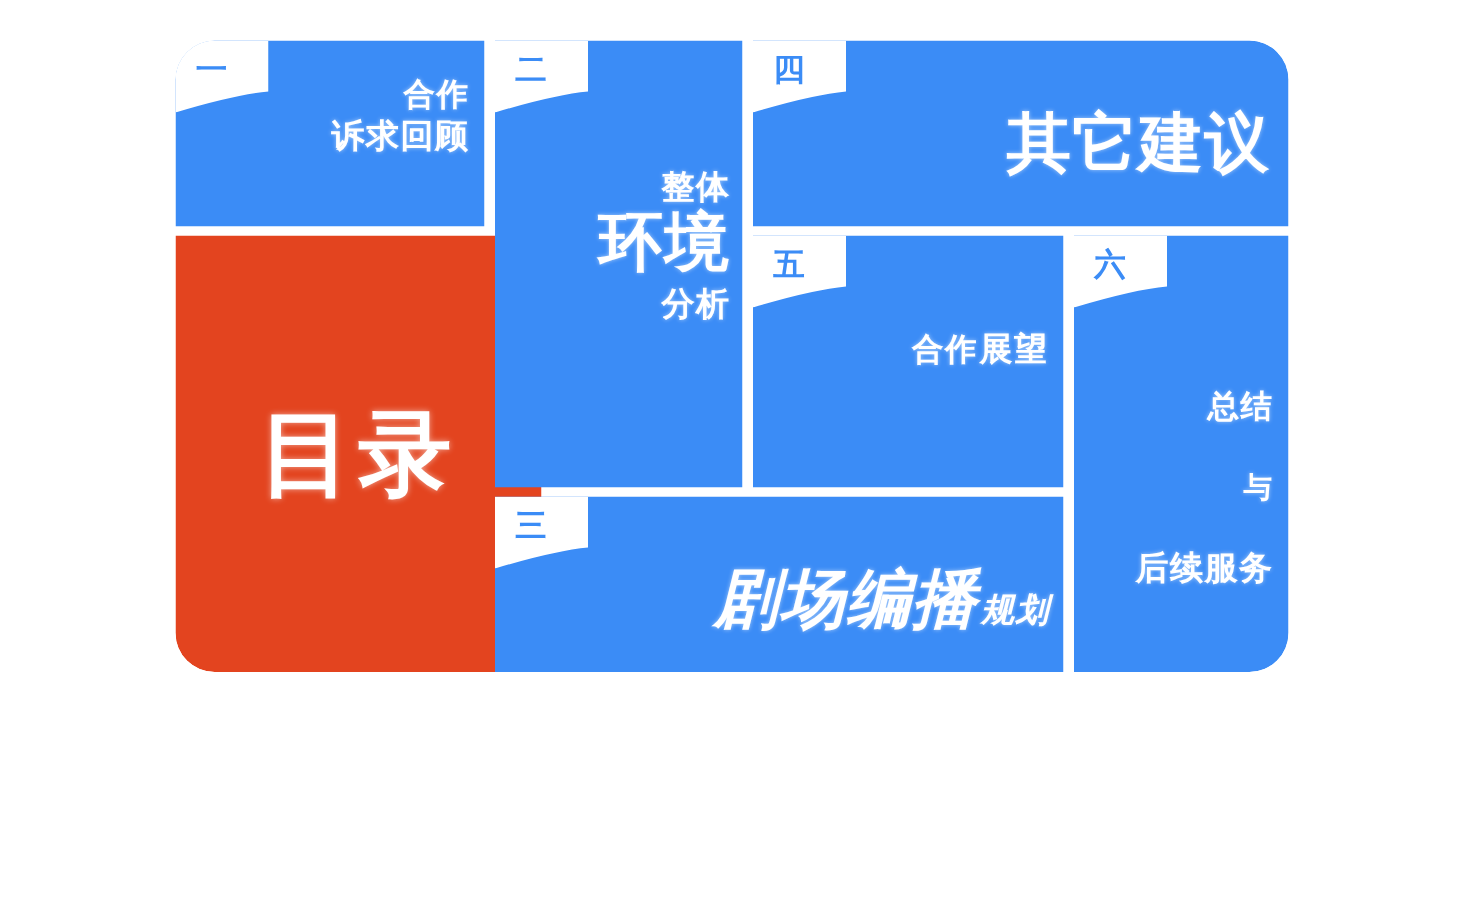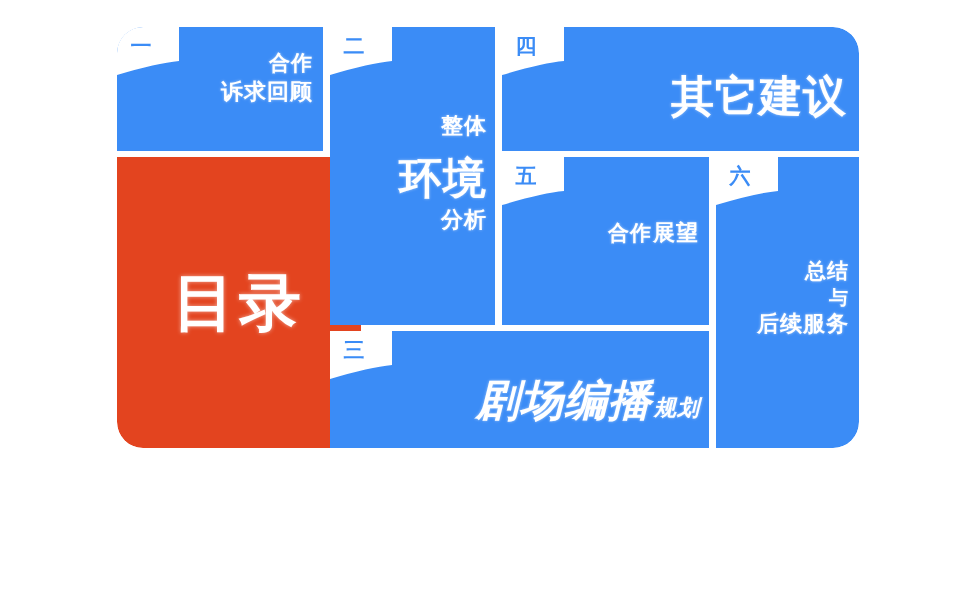--- a/index.html
+++ b/index.html
@@ -78,21 +78,21 @@
     <div class="tile blue" style="left:213px;top:0px;width:165px;height:298px;">
       <div class="body"></div>
       <div class="numtab">
         <svg viewBox="0 0 62 48" xmlns="http://www.w3.org/2000/svg">
           <path d="M0,0 L62,0 L62,34 Q40,36 0,48 Z" fill="#ffffff"></path>
         </svg>
       </div>
       <div class="numeral">二</div>
       <div class="label lbl-stack" style="right:8px;top:88px;">
         <span class="t-sm">整体</span>
-        <span class="t-lg" style="margin-top:20px;">环境</span>
+        <span class="t-lg" style="margin-top:4px;">环境</span>
         <span class="t-sm" style="margin-top:9px;">分析</span>
       </div>
     </div>
 
     <div class="tile blue" style="left:213px;top:304px;width:379px;height:117px;">
       <div class="body"></div>
       <div class="numtab">
         <svg viewBox="0 0 62 48" xmlns="http://www.w3.org/2000/svg">
           <path d="M0,0 L62,0 L62,34 Q40,36 0,48 Z" fill="#ffffff"></path>
         </svg>
@@ -132,21 +132,21 @@
     </div>
 
     <div class="tile blue r-br" style="left:599px;top:130px;width:143px;height:291px;">
       <div class="body r-br"></div>
       <div class="numtab">
         <svg viewBox="0 0 62 48" xmlns="http://www.w3.org/2000/svg">
           <path d="M0,0 L62,0 L62,34 Q40,36 0,48 Z" fill="#ffffff"></path>
         </svg>
       </div>
       <div class="numeral">六</div>
-      <div class="label lbl-stack" style="right:10px;top:104px;">
+      <div class="label lbl-stack" style="right:10px;top:104px;gap:28px;">
         <span class="t-md">总结</span>
         <span class="t-xs" style="margin-top:6px;">与</span>
         <span class="t-sm" style="margin-top:6px;">后续服务</span>
       </div>
     </div>
 
   </div>
 
   <div id="reflection">
 

